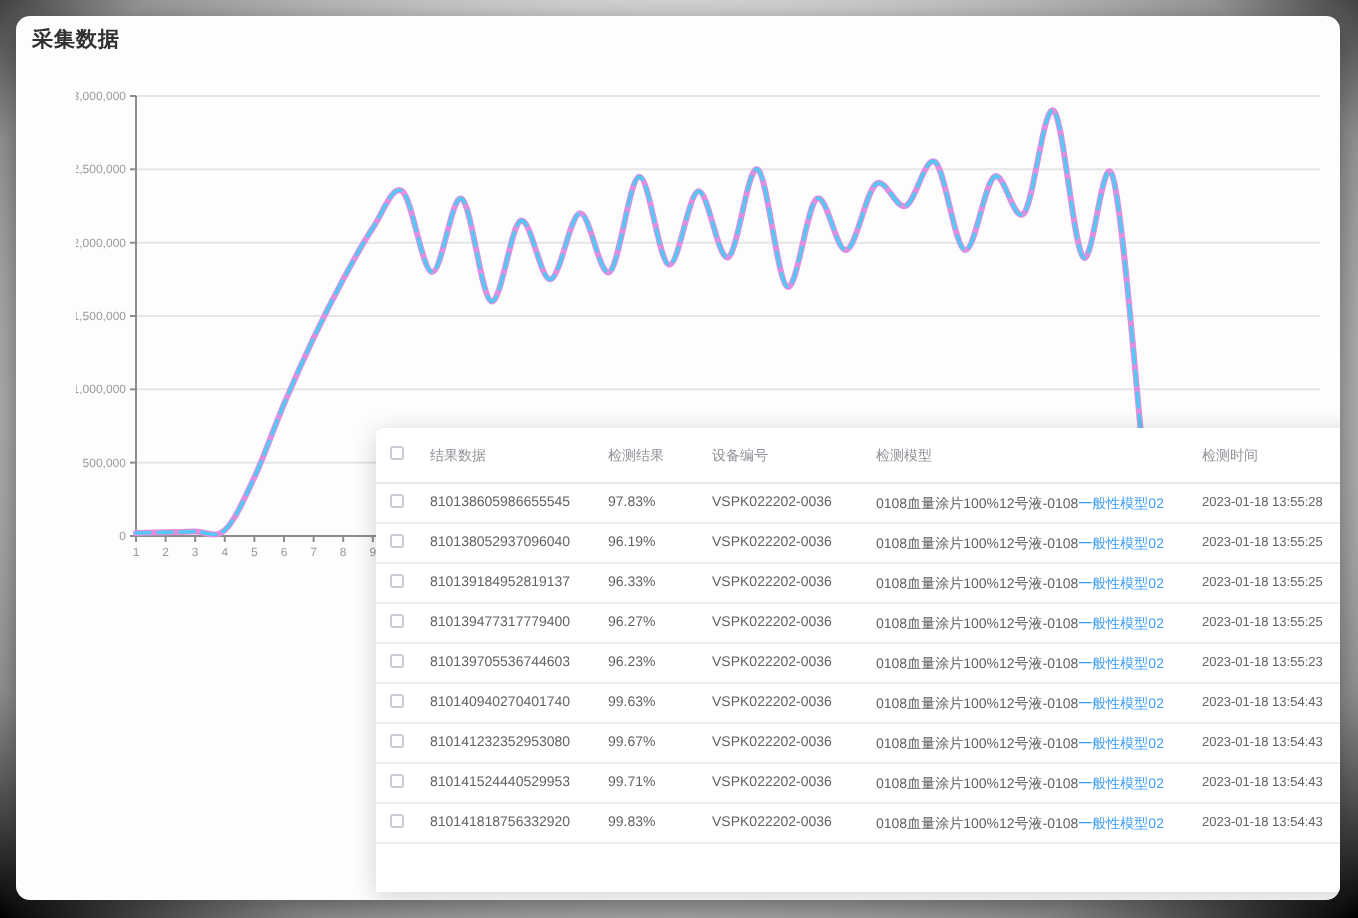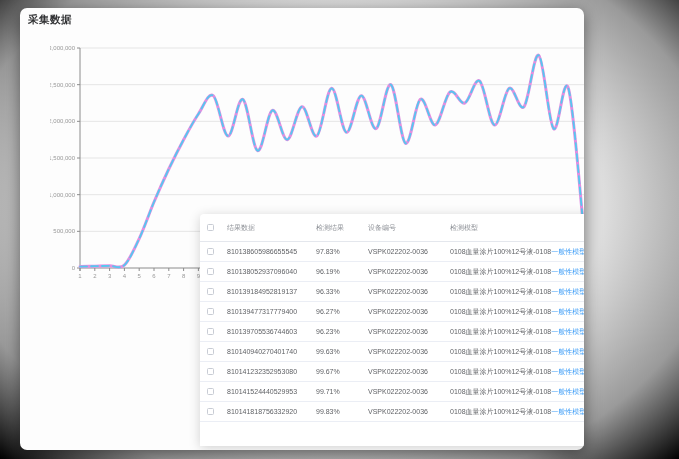--- a/index.html
+++ b/index.html
@@ -2,21 +2,21 @@
 <html><head>
 <meta charset="utf-8">
 <style>
   * { margin:0; padding:0; box-sizing:border-box; }
   html,body { width:679px; height:459px; overflow:hidden; background:#000; font-family:"Liberation Sans", sans-serif; }
   .desktop {
     position:absolute; inset:0;
     background:radial-gradient(ellipse at 50% 45%, #dedede 55%, #9a9a9a 80%, #000 100%);
   }
   .window {
-    position:absolute; left:20px; top:8px; width:564px; height:442px;
+    position:absolute; left:8px; top:8px; width:662px; height:442px;
     background:#fdfdfd; border-radius:7px; overflow:hidden;
     box-shadow:0 4px 16px rgba(0,0,0,0.5);
   }
   .page-title {
     position:absolute; left:8px; top:5px;
     font-size:10.5px; font-weight:700; color:#303133; letter-spacing:0.5px;
   }
   .chart { position:absolute; left:30px; top:36px; width:636px; height:252px; }
   .chart svg { display:block; }
 

